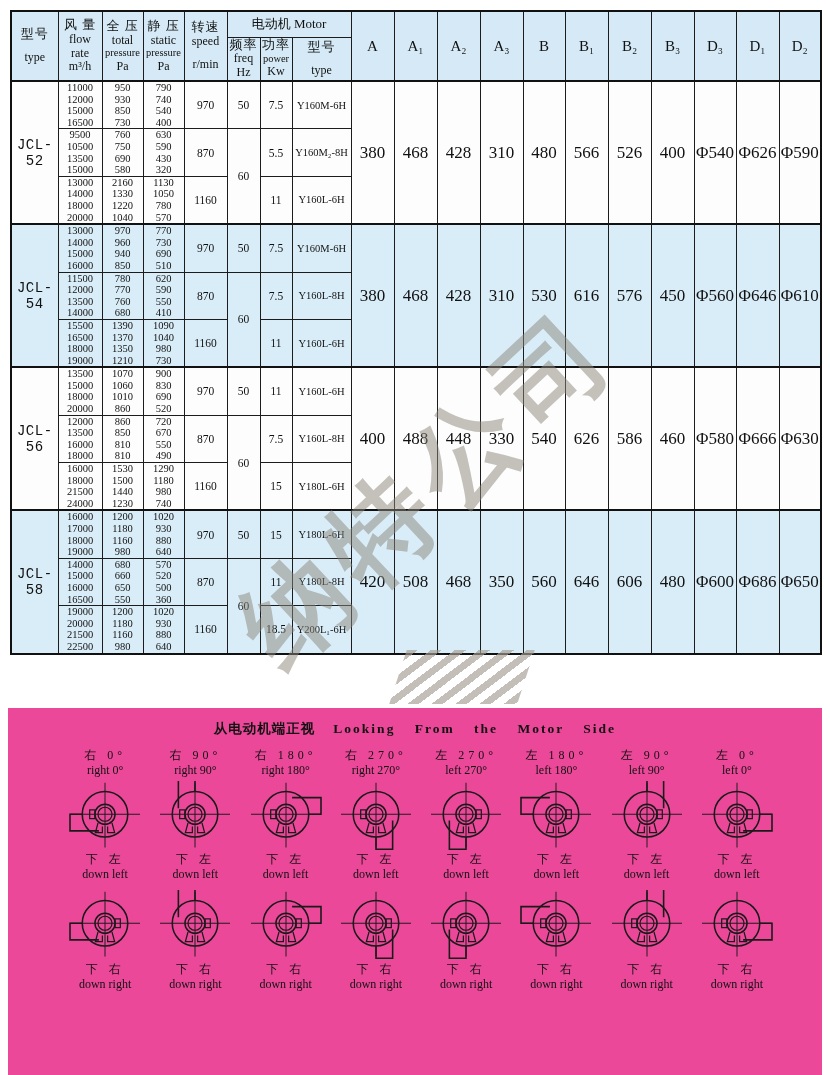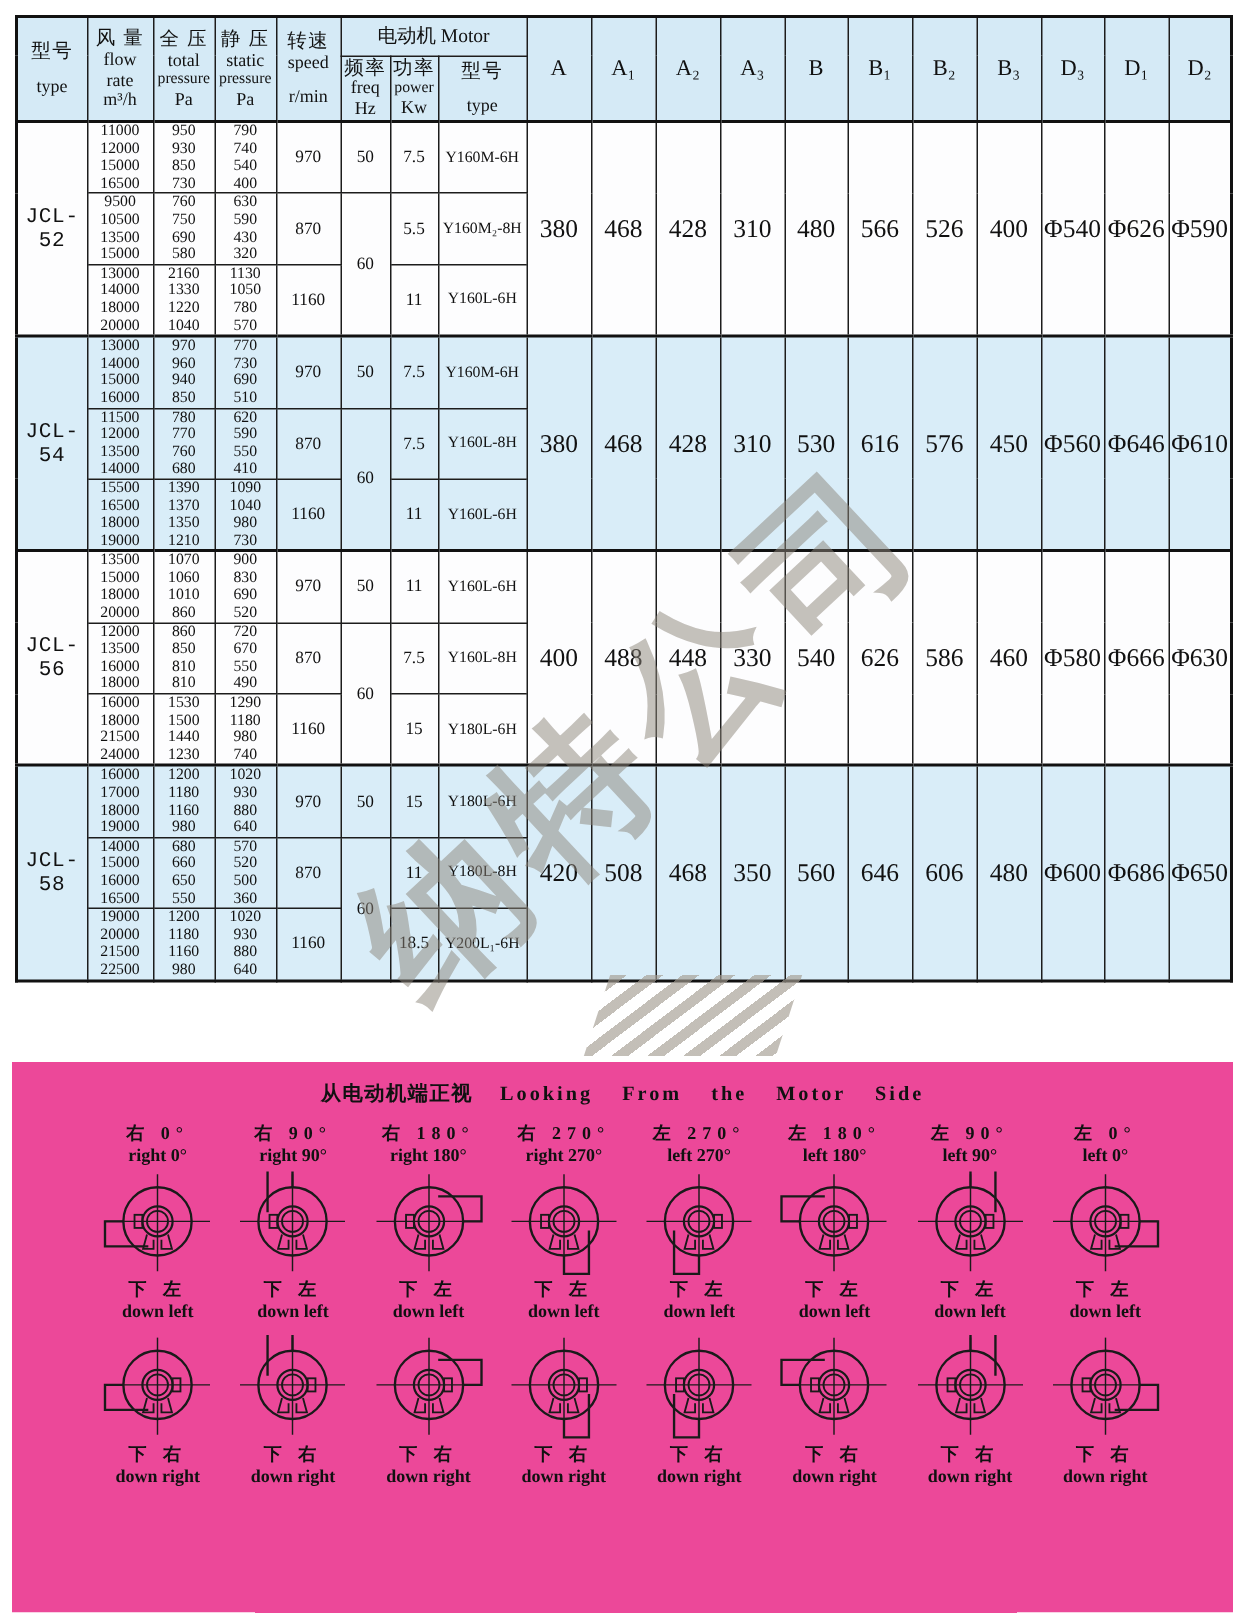--- a/index.html
+++ b/index.html
@@ -36,21 +36,21 @@
   .watermark-logo { position:absolute; left:398px; top:650px; width:128px; height:54px;
     background:repeating-linear-gradient(135deg,#a39c91 0 8px,rgba(0,0,0,0) 8px 17px);
     opacity:.65; transform:skewX(-18deg); z-index:5; pointer-events:none; }
 
   
   .bottom-panel { position:absolute; left:8px; top:708px; width:814px; height:428px; background:#ec4899; }
   .panel-title { text-align:center; padding-top:12px; font-weight:bold; font-size:13.5px; letter-spacing:1px; }
   .panel-title .en { margin-left:18px; letter-spacing:2px; word-spacing:14px; }
   .diagram-grid { display:grid; grid-template-columns:repeat(8,1fr); padding:10px 40px 0 52px; }
   .diagram-col { display:flex; flex-direction:column; align-items:center; }
-  .lbl { text-align:center; font-weight:bold; font-size:12px; line-height:1.25; }
+  .lbl { text-align:center; font-weight:normal; font-size:12px; line-height:1.25; }
   .lbl .cn { letter-spacing:4px; }
   .fan-wrap { margin-top:3px; height:70px; }
   .fan-wrap.second { margin-top:8px; }
   .dl-lbl { margin-top:1px; }
   .dr-lbl { margin-top:2px; }
   svg.fan { display:block; }
   svg.fan * { stroke:#1a1a1a; fill:none; }
 </style>
 </head>
 <body>

